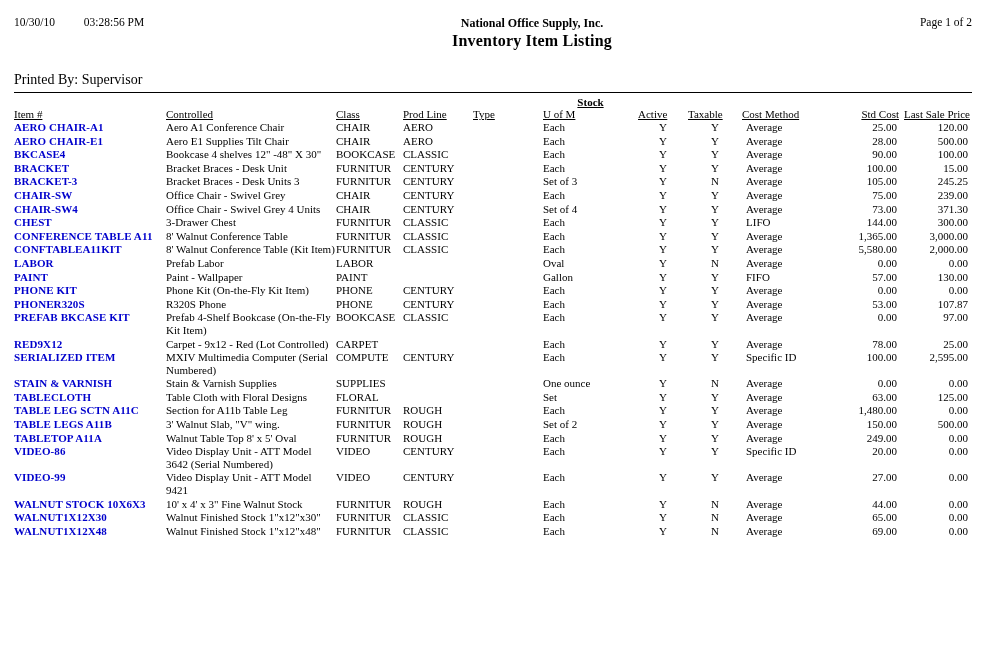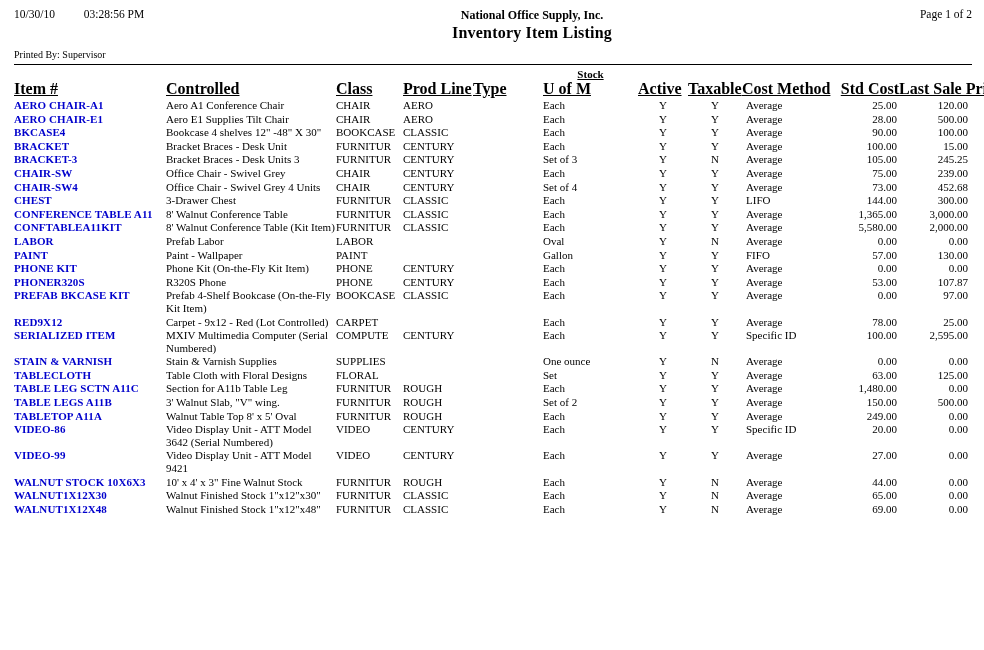--- a/index.html
+++ b/index.html
@@ -13,21 +13,21 @@
     font-family: "Liberation Serif", serif;
     font-size: 11px;
     color: #000000;
     overflow: hidden;
   }
   .page {
     position: relative;
     width: 984px;
     height: 466px;
     box-sizing: border-box;
-    padding: 8px 12px 0 14px;
+    padding: 16px 12px 0 14px;
   }
   
   .hdr-row {
     display: flex;
     align-items: flex-start;
     justify-content: space-between;
     font-size: 11.5px;
   }
   .hdr-left {
     white-space: nowrap;
@@ -48,22 +48,22 @@
     font-size: 16px;
     line-height: 22px;
     letter-spacing: 0.2px;
   }
   .hdr-right {
     white-space: nowrap;
     text-align: center;
     font-size: 11.5px;
   }
   .printed-by {
-    font-size: 10px;
-    margin-top: 5px;
+    font-size: 14px;
+    margin-top: 20px;
   }
   .rule {
     border-top: 1px solid #000;
     margin-top: 4px;
   }
   
   .grid {
     position: relative;
     margin-top: 2px;
   }
@@ -79,22 +79,22 @@
   table.listing col.c-prod      { width: 70px; }
   table.listing col.c-type      { width: 70px; }
   table.listing col.c-uom       { width: 95px; }
   table.listing col.c-active    { width: 50px; }
   table.listing col.c-taxable   { width: 54px; }
   table.listing col.c-cost      { width: 84px; }
   table.listing col.c-stdcost   { width: 73px; }
   table.listing col.c-lastsale  { width: 71px; }
 
   thead th {
-    font-weight: bold;
-    font-size: 16px;
+    font-weight: normal;
+    font-size: 11px;
     vertical-align: bottom;
     padding: 0 0 1px 0;
     text-decoration: underline;
     white-space: nowrap;
   }
   thead th.l { text-align: left; }
   thead th.c { text-align: left; }
   thead th.r { text-align: right; }
   thead .stock-top {
     font-weight: bold;
@@ -267,21 +267,21 @@
             <td class="item nowrap">CHAIR-SW4</td>
             <td>Office Chair - Swivel Grey 4 Units</td>
             <td class="nowrap">CHAIR</td>
             <td class="nowrap">CENTURY</td>
             <td class="nowrap"></td>
             <td class="nowrap">Set of 4</td>
             <td class="ctr">Y</td>
             <td class="ctr">Y</td>
             <td class="nowrap pad-cost">Average</td>
             <td class="num">73.00</td>
-            <td class="num">452.68</td>
+            <td class="num">371.30</td>
           </tr>
           <tr>
             <td class="item nowrap">CHEST</td>
             <td>3-Drawer Chest</td>
             <td class="nowrap">FURNITUR</td>
             <td class="nowrap">CLASSIC</td>
             <td class="nowrap"></td>
             <td class="nowrap">Each</td>
             <td class="ctr">Y</td>
             <td class="ctr">Y</td>

